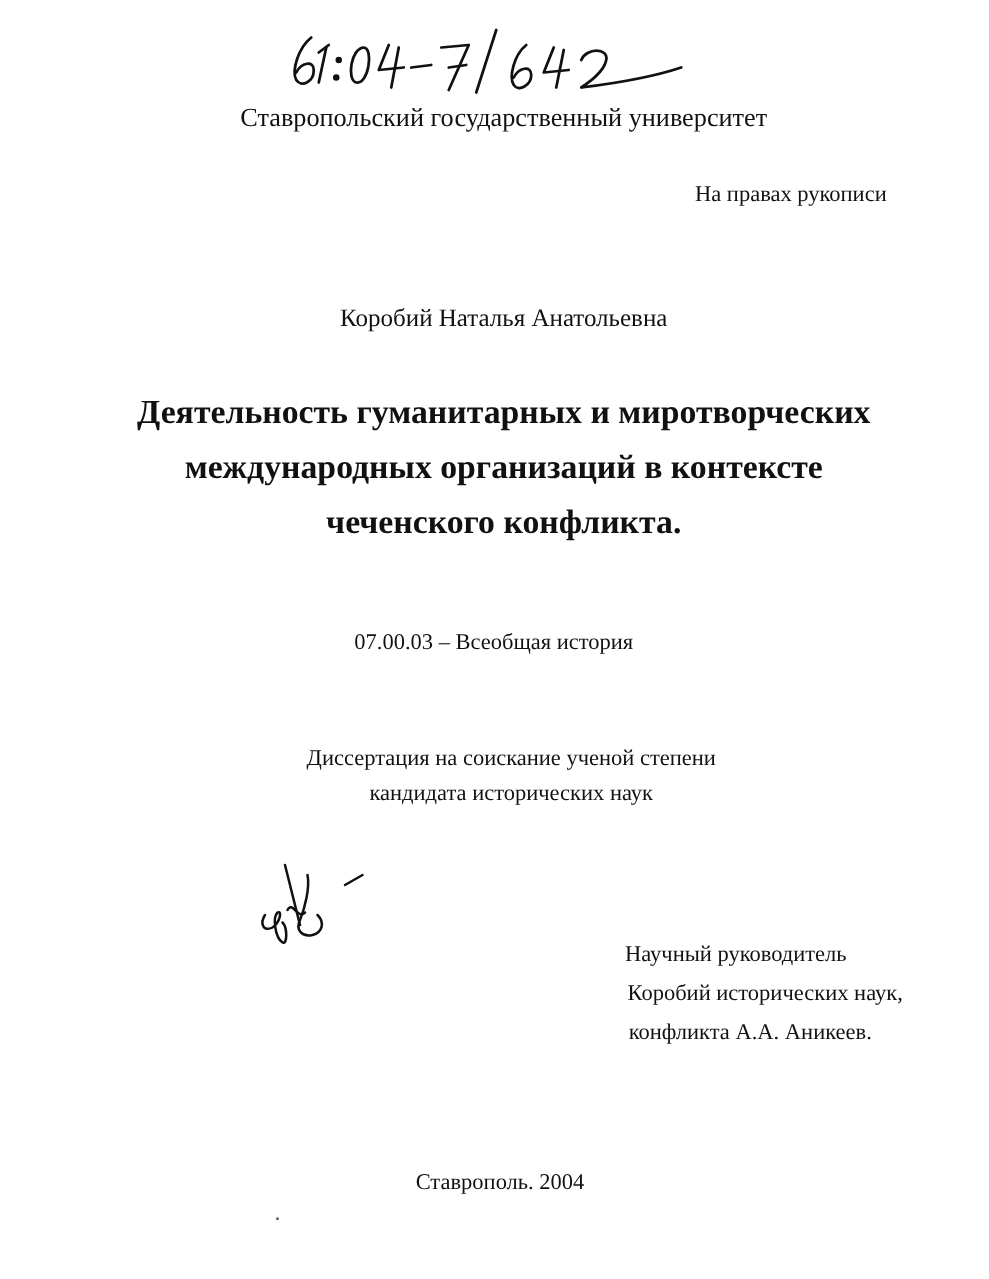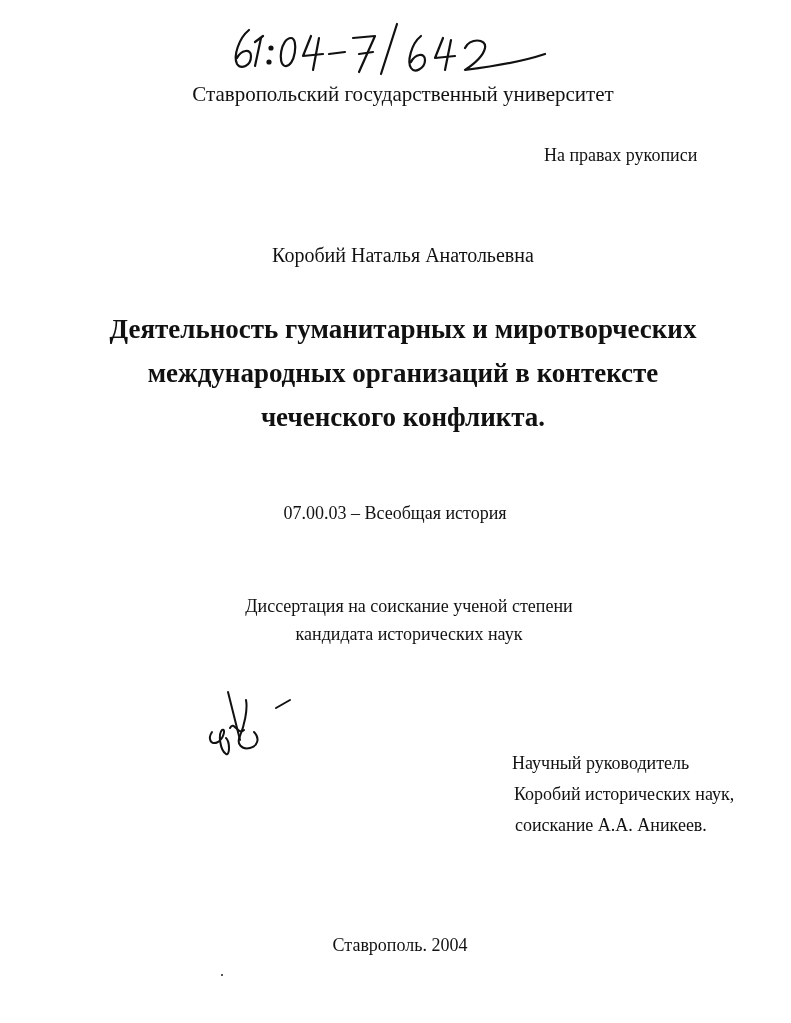--- a/index.html
+++ b/index.html
@@ -19,21 +19,21 @@
     .handwritten-number {
       left: 225px; top: 8px;
       width: 340px; height: 80px;
     }
     .university {
       left: 0; width: 806px; top: 82px;
       text-align: center;
       font-size: 21px;
     }
     .rights {
-      left: 544px; top: 145px;
+      left: 556px; top: 145px;
       font-size: 18px;
     }
     .author {
       left: 0; width: 806px; top: 244px;
       text-align: center;
       font-size: 20px;
     }
     .title {
       left: 0; width: 806px; top: 307px;
       text-align: center;
@@ -51,21 +51,21 @@
       left: 0; width: 818px; top: 592px;
       text-align: center;
       font-size: 18px;
       line-height: 28px;
     }
     .signature {
       left: 200px; top: 680px;
       width: 100px; height: 90px;
     }
     .supervisor {
-      left: 512px; top: 748px;
+      left: 500px; top: 748px;
       font-size: 18px;
       line-height: 31px;
     }
     .supervisor div:nth-child(2) { margin-left: 2px; }
     .supervisor div:nth-child(3) { margin-left: 3px; }
     .city-year {
       left: 0; width: 800px; top: 935px;
       text-align: center;
       font-size: 18px;
     }
@@ -138,18 +138,18 @@
       <path d="M30 48 C34 40, 38 56, 44 50"></path>
       <path d="M46 20 C48 30, 44 46, 40 56 C36 64, 42 70, 50 68 C58 66, 60 58, 54 52"></path>
       <path d="M76 28 L90 20"></path>
     </g>
   </svg>
 </div>
 
 <div class="abs supervisor">
   <div>Научный руководитель</div>
   <div>Коробий исторических наук,</div>
-  <div>соискание А.А. Аникеев.</div>
+  <div>конфликта А.А. Аникеев.</div>
 </div>
 
 <div class="abs city-year">Ставрополь. 2004</div>
 
 <div class="abs speck"></div>
 
 </body></html>

